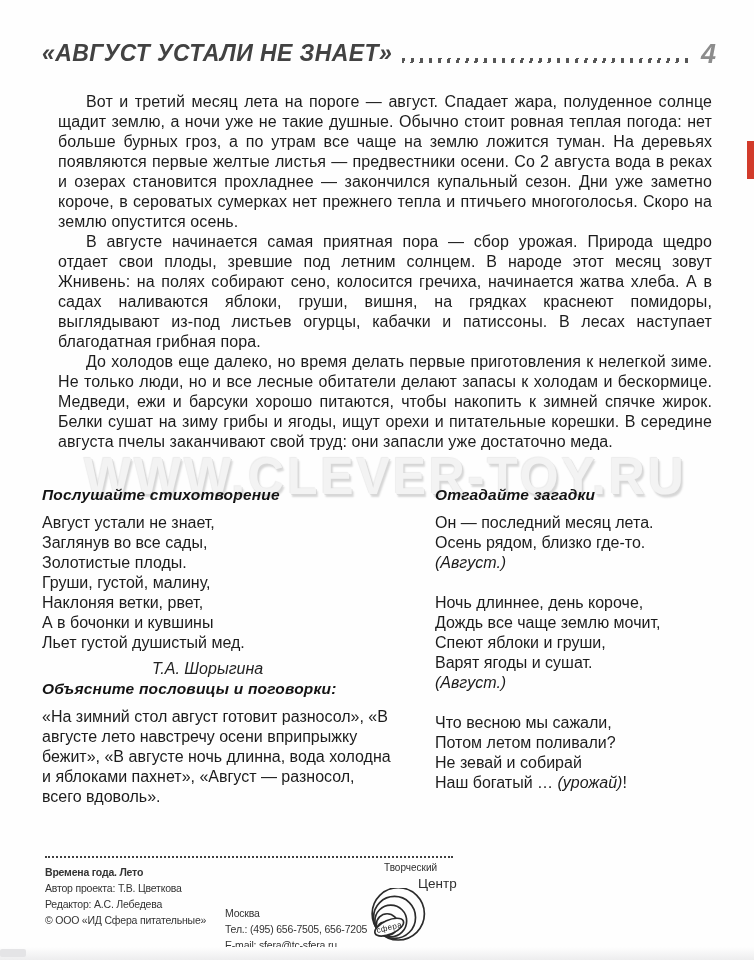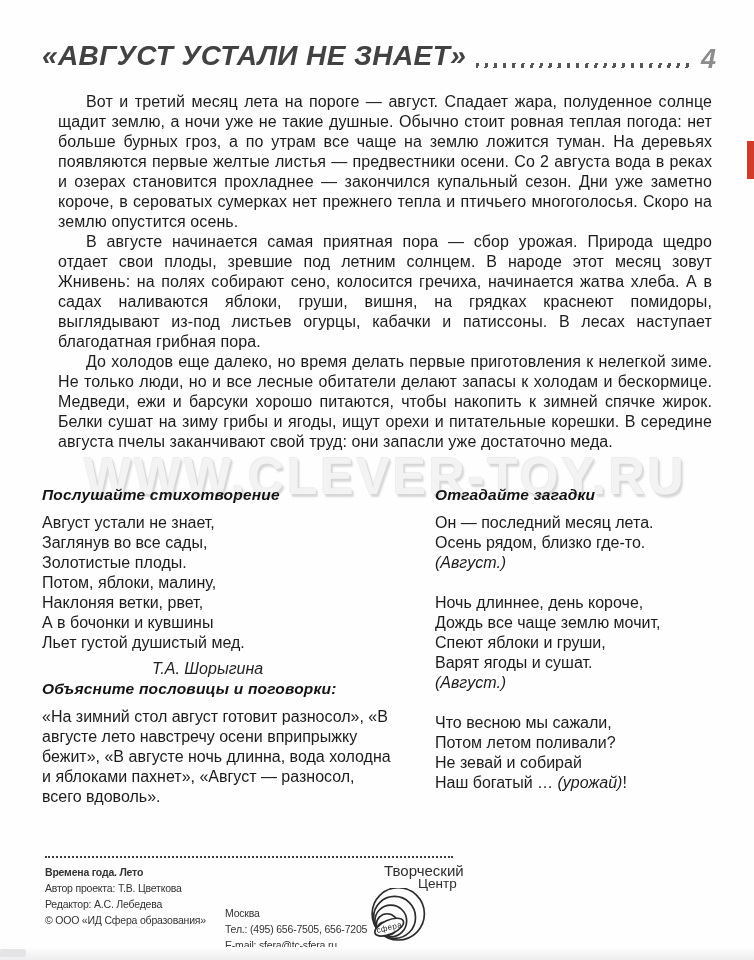--- a/index.html
+++ b/index.html
@@ -39,21 +39,21 @@
     z-index:3;
   }
   
   .title-row{
     position:absolute;
     left:42px;right:38px;top:40px;
     display:flex;align-items:flex-end;
     z-index:1;
   }
   .title{
-    font-size:28px;
+    font-size:23px;
     font-weight:bold;
     font-style:italic;
     letter-spacing:0.4px;
     color:#424242;
     white-space:nowrap;
   }
   .leader{
     flex:1;
     height:5px;
     margin:0 10px 4px 10px;
@@ -142,21 +142,21 @@
   .f-col.contacts{width:140px;margin-top:41px;}
   .f-bold{font-weight:bold;}
   .logo-wrap{
     position:relative;
     width:95px;height:84px;
     margin-left:6px;margin-top:-3px;
     flex-shrink:0;
   }
   .logo-line1{
     position:absolute;left:13px;top:1px;
-    font-size:15px;color:#2e2e2e;white-space:nowrap;
+    font-size:10px;color:#2e2e2e;white-space:nowrap;
   }
   .logo-line2{
     position:absolute;left:47px;top:15px;
     font-size:13.5px;color:#2e2e2e;white-space:nowrap;
   }
   .logo-circle{position:absolute;left:0;top:27px;}
   
   .bottom-edge{
     position:absolute;left:0;right:0;bottom:0;height:13px;
     background:linear-gradient(#fefefe,#ededee);
@@ -191,21 +191,21 @@
   </section>
 
   <section class="columns">
 
     <div class="col-left">
       <h3 class="sec">Послушайте стихотворение</h3>
       <div class="poem">
         <div>Август устали не знает,</div>
         <div>Заглянув во все сады,</div>
         <div>Золотистые плоды.</div>
-        <div>Потом, яблоки, малину,</div>
+        <div>Груши, густой, малину,</div>
         <div>Наклоняя ветки, рвет,</div>
         <div>А в бочонки и кувшины</div>
         <div>Льет густой душистый мед.</div>
       </div>
       <div class="poem-author">Т.А. Шорыгина</div>
 
       <h3 class="sec proverbs-head">Объясните пословицы и поговорки:</h3>
       <p class="proverbs">«На зимний стол август готовит разносол», «В августе лето навстречу осени вприпрыжку бежит», «В августе ночь длинна, вода холодна и яблоками пахнет», «Август — разносол, всего вдоволь».</p>
     </div>
 
@@ -236,21 +236,21 @@
 
   </section>
 
   <footer class="footer">
     <div class="dotrule"></div>
     <div class="frow">
       <div class="f-col credits">
         <div class="f-bold">Времена года. Лето</div>
         <div>Автор проекта: Т.В. Цветкова</div>
         <div>Редактор: А.С. Лебедева</div>
-        <div>© ООО «ИД Сфера образования»</div>
+        <div>© ООО «ИД Сфера питательные»</div>
       </div>
       <div class="f-col contacts">
         <div>Москва</div>
         <div>Тел.: (495) 656-7505, 656-7205</div>
         <div>E-mail: sfera@tc-sfera.ru</div>
         <div>www.sfera-book.ru</div>
       </div>
       <div class="logo-wrap">
         <span class="logo-line1">Творческий</span>
         <span class="logo-line2">Центр</span>

